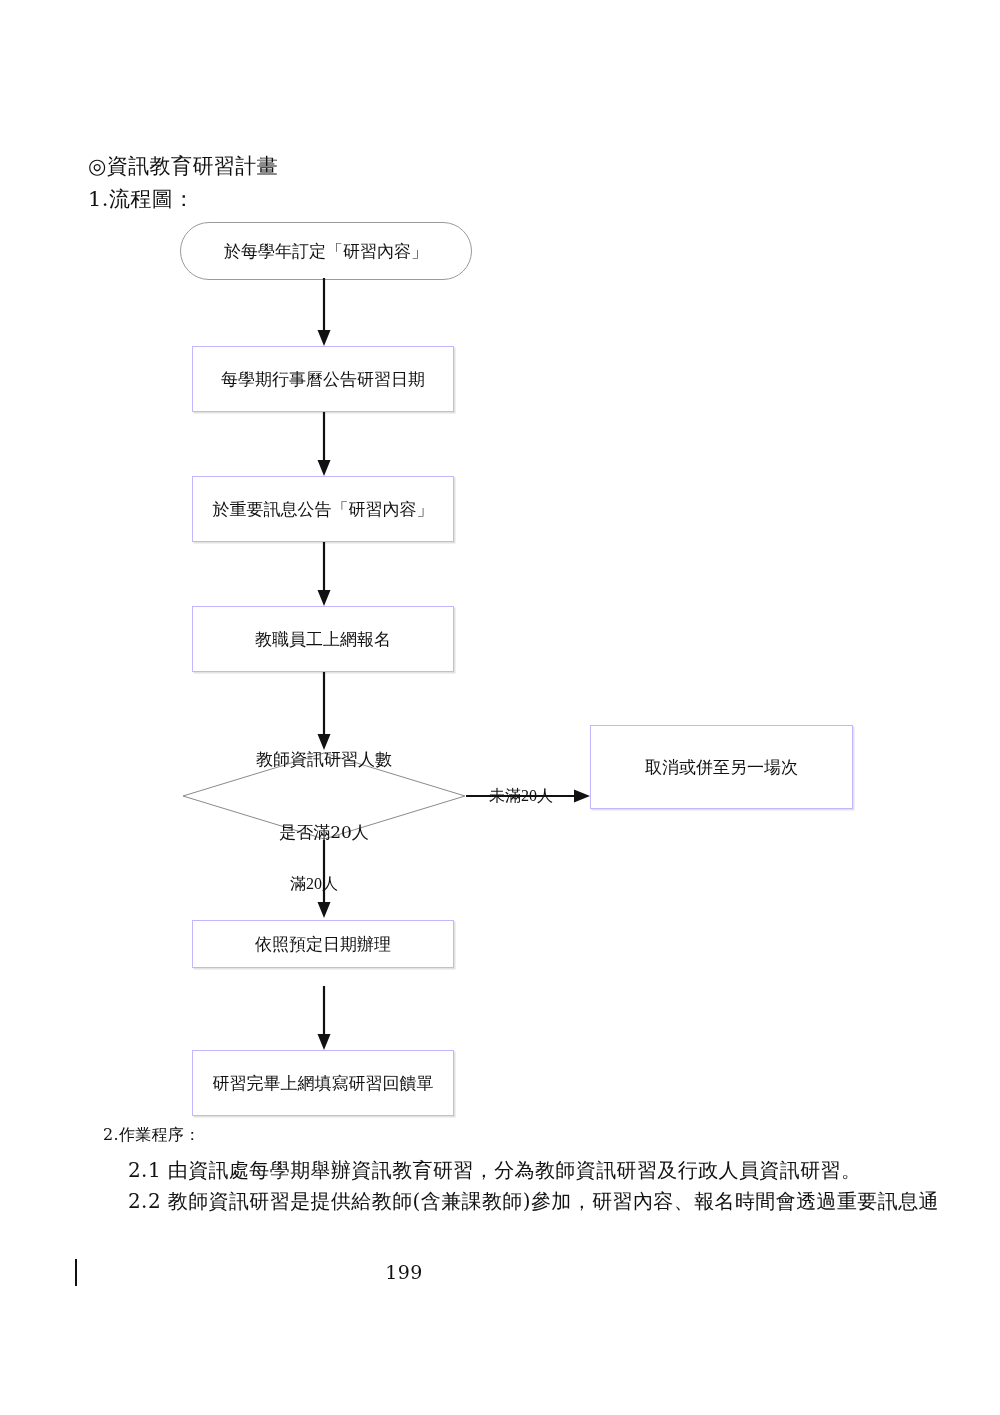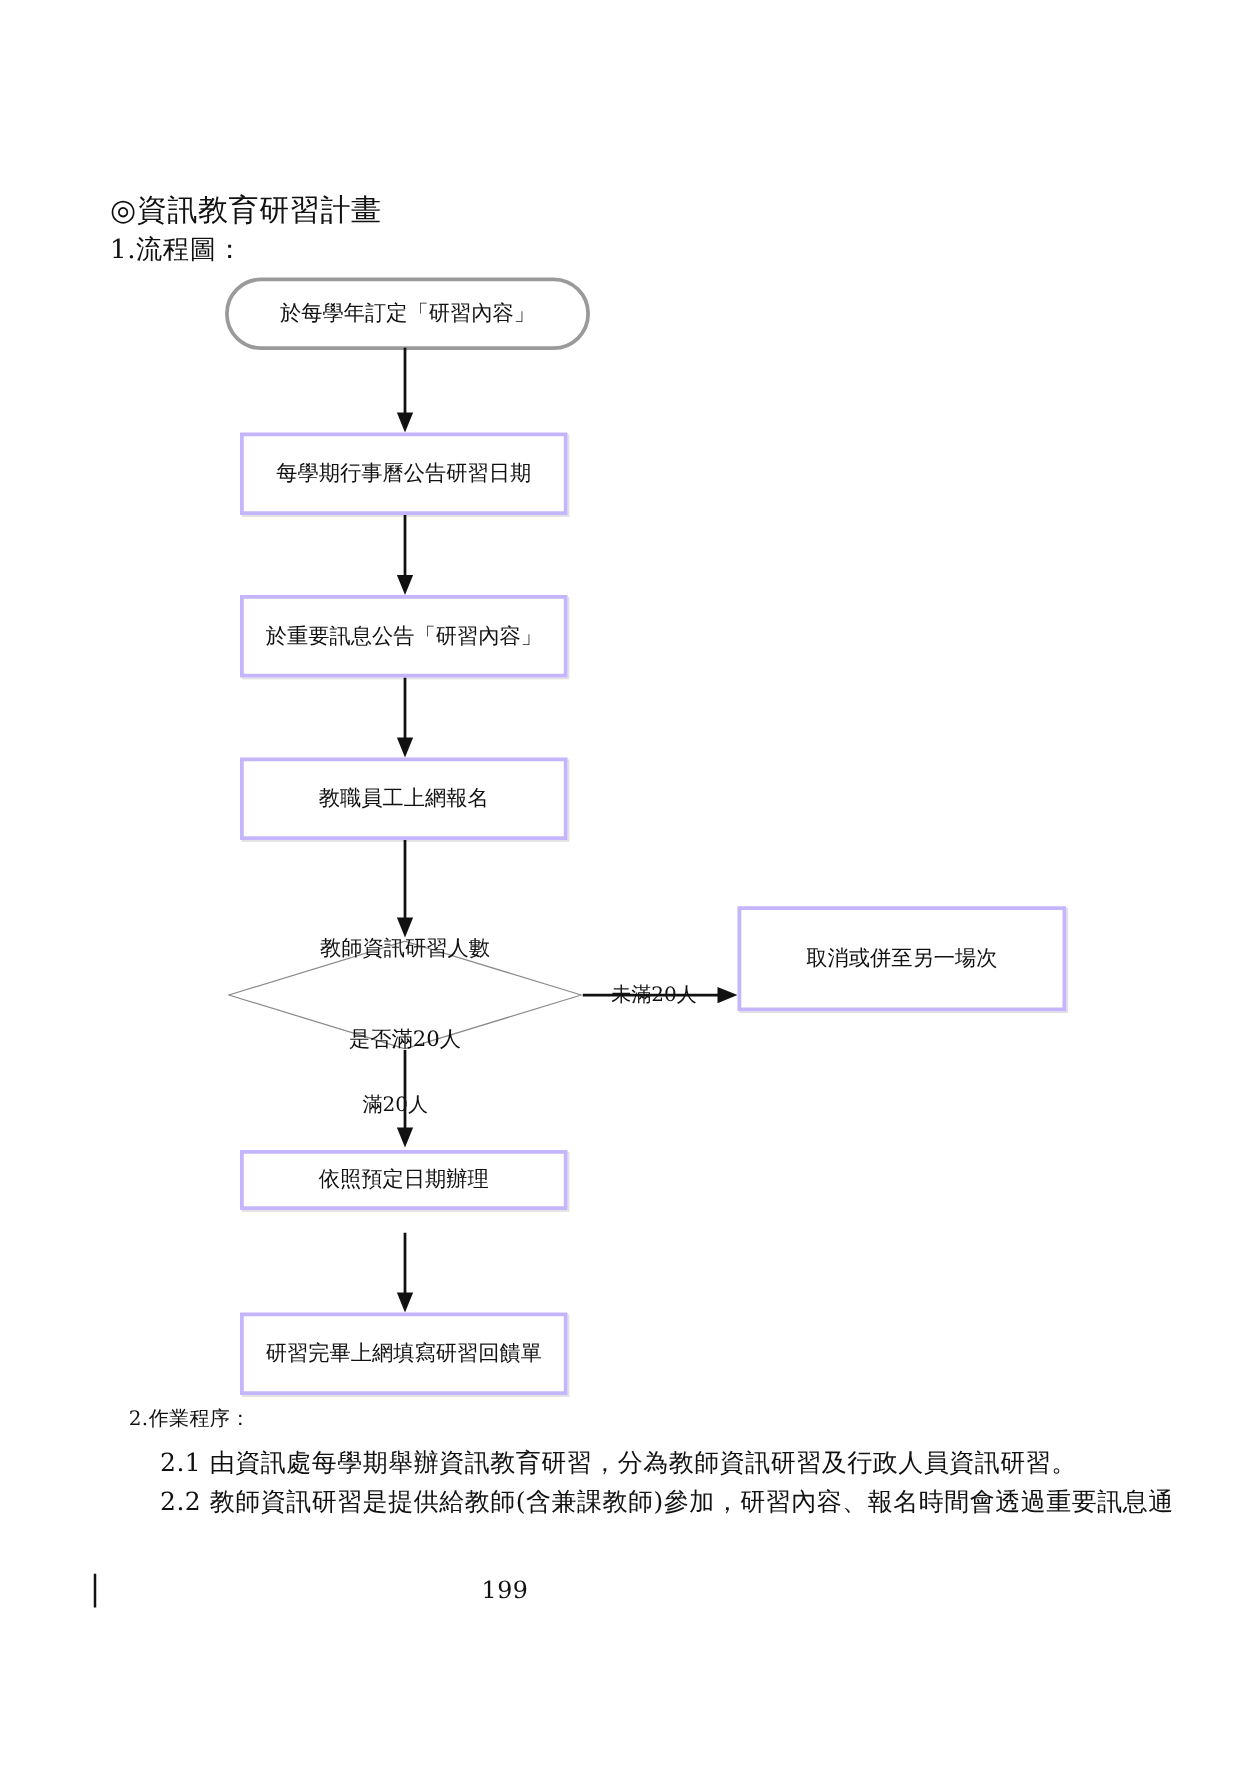--- a/index.html
+++ b/index.html
@@ -24,21 +24,21 @@
   
   .txt {
     position: absolute;
     white-space: nowrap;
     color: #111;
     letter-spacing: 0.02em;
   }
   .heading {
     left: 88px;
     top: 152px;
-    font-size: 24px;
+    font-size: 21px;
   }
   .subheading {
     left: 88px;
     top: 185px;
     font-size: 21px;
   }
   .sec2-title {
     left: 103px;
     top: 1125px;
     font-size: 16px;
@@ -77,21 +77,21 @@
 
   
   .node {
     position: absolute;
     box-sizing: border-box;
     display: flex;
     align-items: center;
     justify-content: center;
     text-align: center;
     background: #ffffff;
-    border: 3px solid #c4b5fd;
+    border: 1px solid #c4b5fd;
     font-size: 17px;
     color: #111;
     line-height: 1.45;
   }
   .node.start {
     border-radius: 30px;
     border-color: #9a9a9a;
   }
   .node.process {
     box-shadow: 1.5px 1.5px 0 0 #e2e2e2;
@@ -124,20 +124,21 @@
 
   
   .conn {
     position: absolute;
   }
   .edge-label {
     position: absolute;
     font-size: 16px;
     color: #111;
     white-space: nowrap;
+    font-family: Liberation Serif, serif;
   }
 </style>
 </head>
 <body>
 
 <div class="page">
 
   <div class="txt heading">◎資訊教育研習計畫</div>
   <div class="txt subheading">1.流程圖：</div>
 

